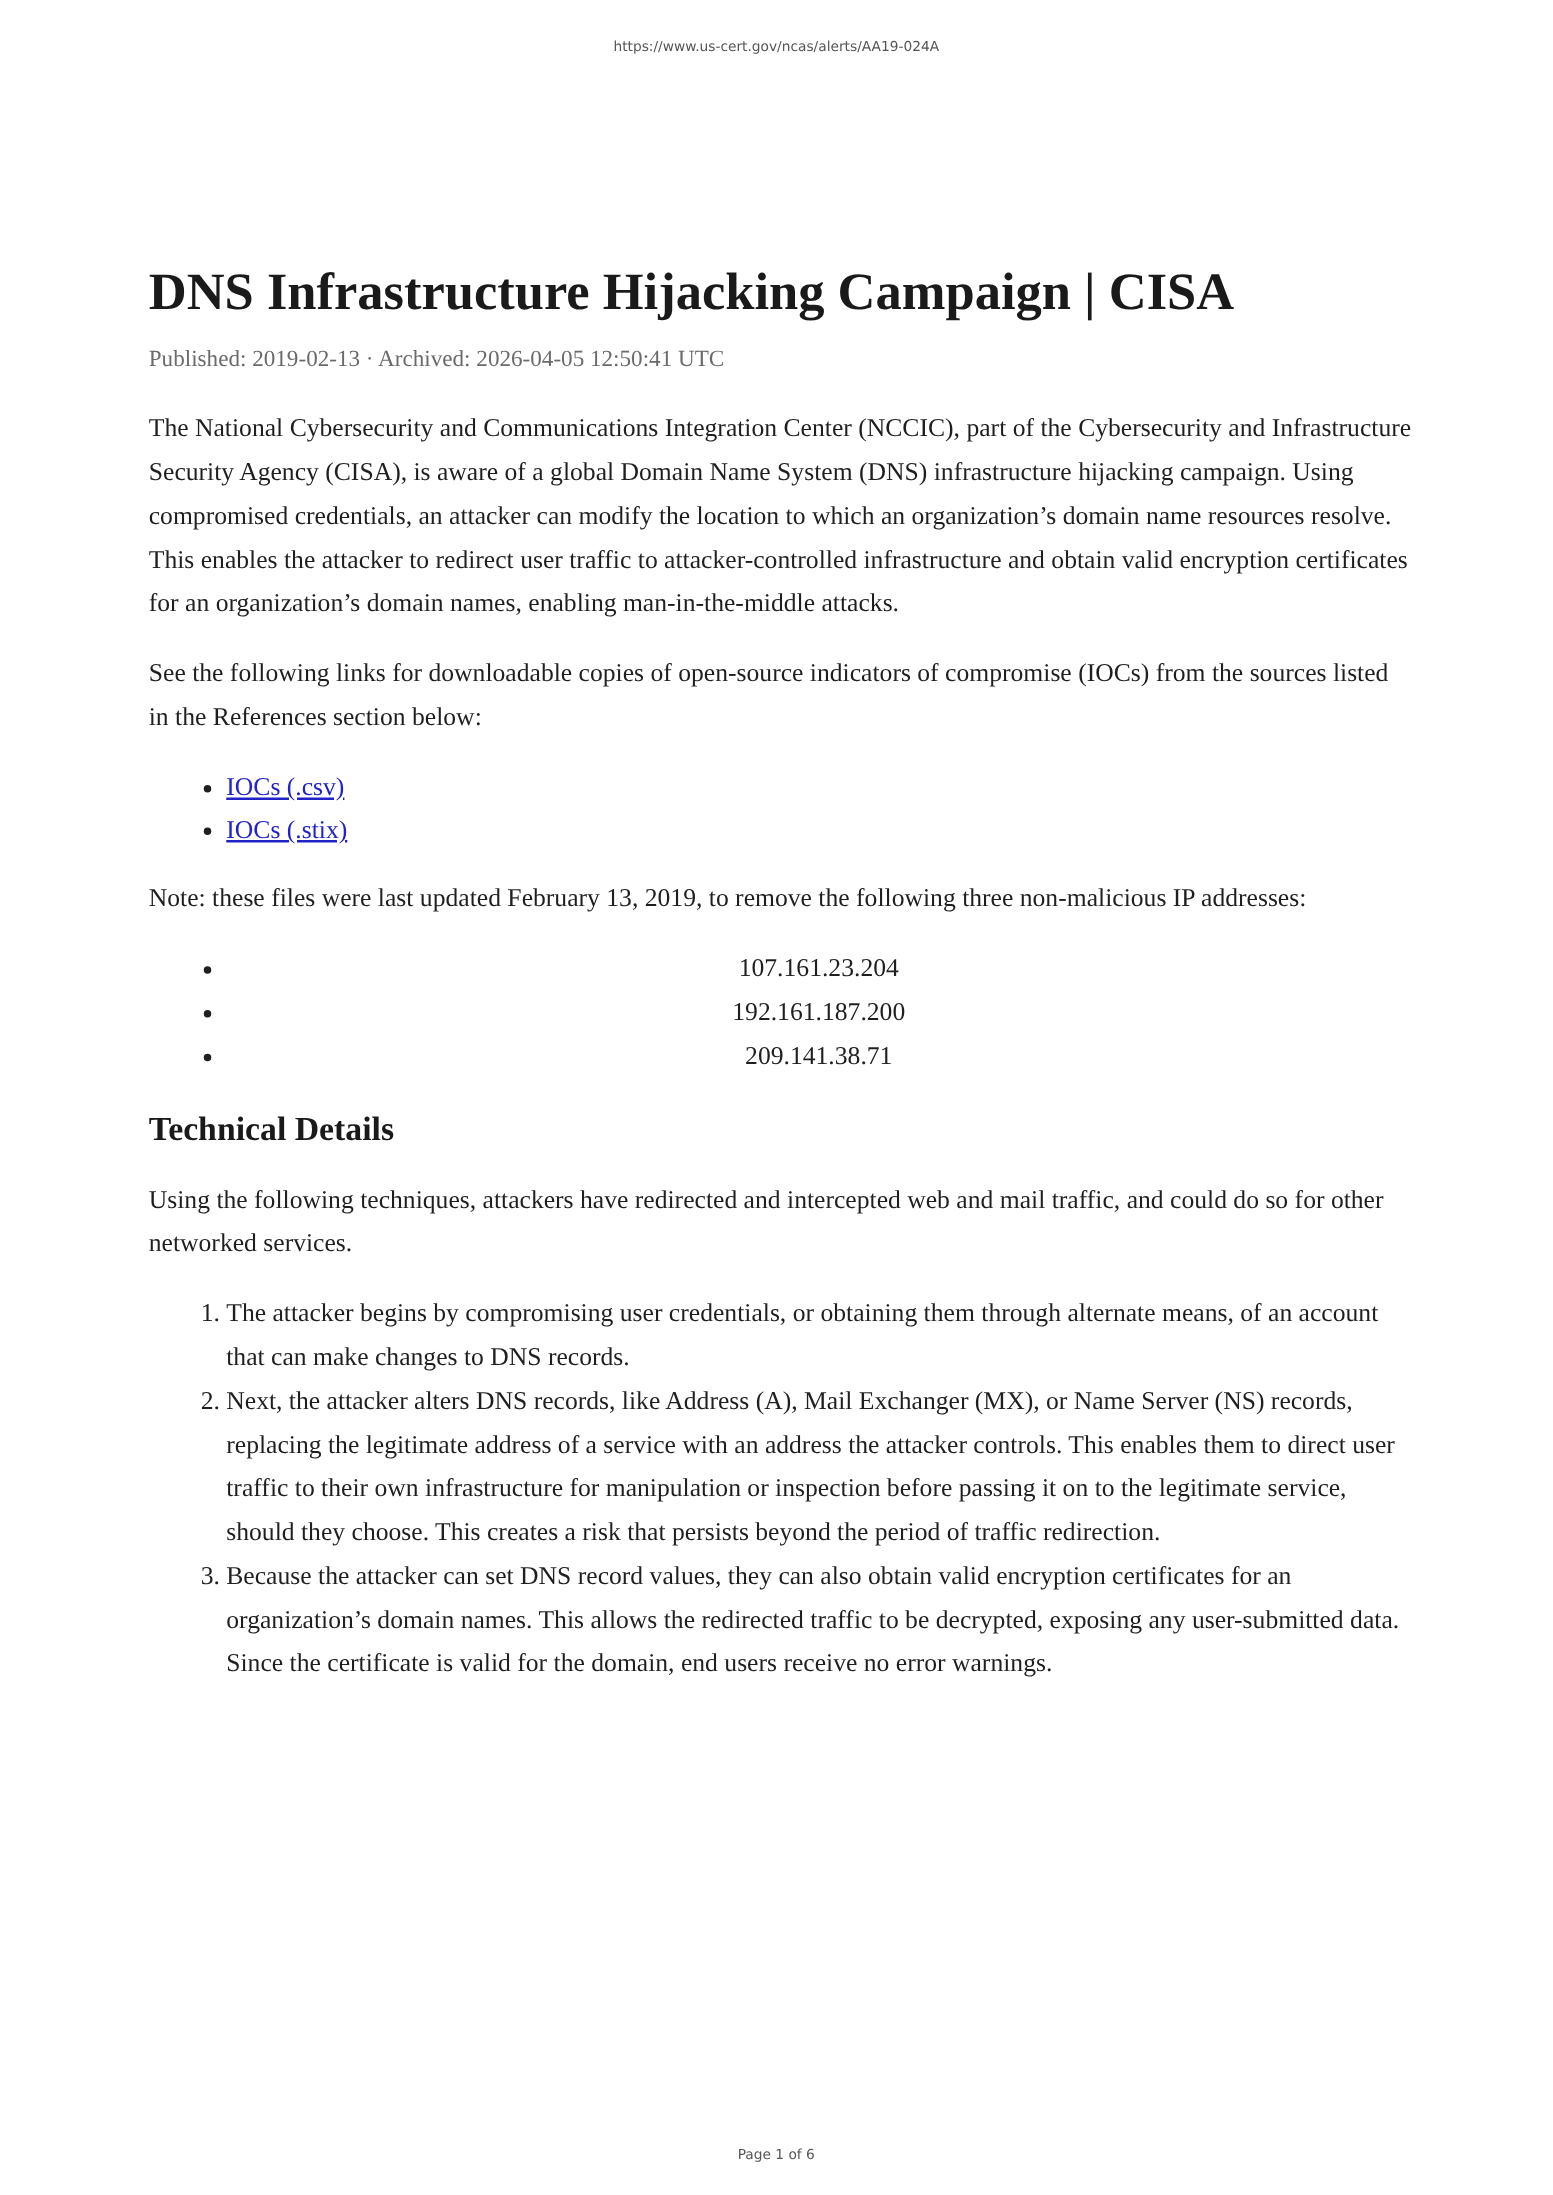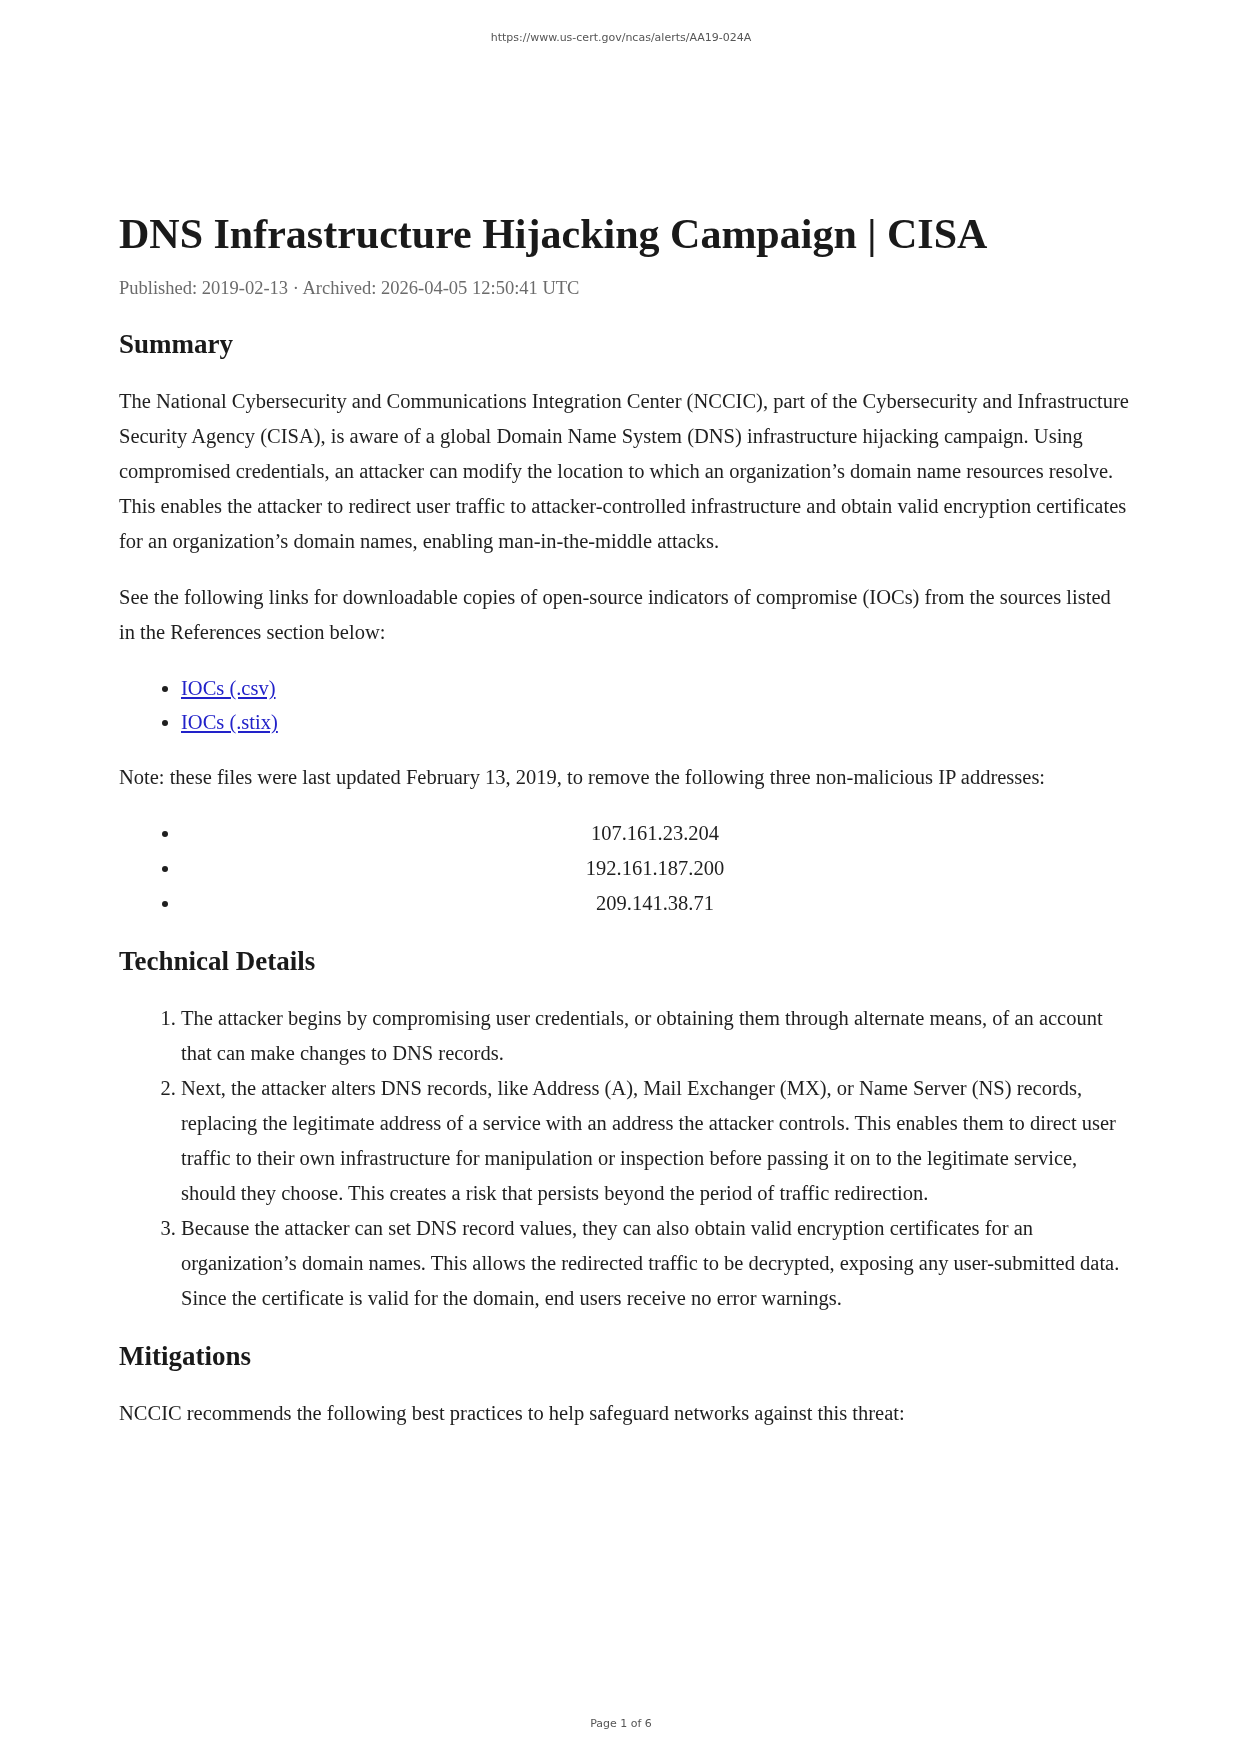--- a/index.html
+++ b/index.html
@@ -89,43 +89,39 @@
 </head>
 <body>
 
 <div class="page-header-url">https://www.us-cert.gov/ncas/alerts/AA19-024A</div>
 
 <div class="content">
   <h1>DNS Infrastructure Hijacking Campaign | CISA</h1>
   <div class="meta">Published: 2019-02-13 · Archived: 2026-04-05 12:50:41 UTC</div>
 
   <section>
-    <h2>Summary</h2>
     <p>The National Cybersecurity and Communications Integration Center (NCCIC), part of the Cybersecurity and Infrastructure Security Agency (CISA), is aware of a global Domain Name System (DNS) infrastructure hijacking campaign. Using compromised credentials, an attacker can modify the location to which an organization’s domain name resources resolve. This enables the attacker to redirect user traffic to attacker-controlled infrastructure and obtain valid encryption certificates for an organization’s domain names, enabling man-in-the-middle attacks.</p>
     <p>See the following links for downloadable copies of open-source indicators of compromise (IOCs) from the sources listed in the References section below:</p>
     <ul class="links">
       <li><a href="#">IOCs (.csv)</a></li>
       <li><a href="#">IOCs (.stix)</a></li>
     </ul>
     <p>Note: these files were last updated February 13, 2019, to remove the following three non-malicious IP addresses:</p>
     <ul class="ips">
       <li>107.161.23.204</li>
       <li>192.161.187.200</li>
       <li>209.141.38.71</li>
     </ul>
   </section>
 
   <section class="sec-tech">
     <h2>Technical Details</h2>
+    <p>Using the following techniques, attackers have redirected and intercepted web and mail traffic, and could do so for other networked services.</p>
     <ol>
       <li>The attacker begins by compromising user credentials, or obtaining them through alternate means, of an account that can make changes to DNS records.</li>
       <li>Next, the attacker alters DNS records, like Address (A), Mail Exchanger (MX), or Name Server (NS) records, replacing the legitimate address of a service with an address the attacker controls. This enables them to direct user traffic to their own infrastructure for manipulation or inspection before passing it on to the legitimate service, should they choose. This creates a risk that persists beyond the period of traffic redirection.</li>
       <li>Because the attacker can set DNS record values, they can also obtain valid encryption certificates for an organization’s domain names. This allows the redirected traffic to be decrypted, exposing any user-submitted data. Since the certificate is valid for the domain, end users receive no error warnings.</li>
     </ol>
   </section>
 
-  <section class="sec-mit">
-    <h2>Mitigations</h2>
-    <p>NCCIC recommends the following best practices to help safeguard networks against this threat:</p>
-  </section>
 </div>
 
 <div class="page-footer">Page 1 of 6</div>
 
 </body></html>

